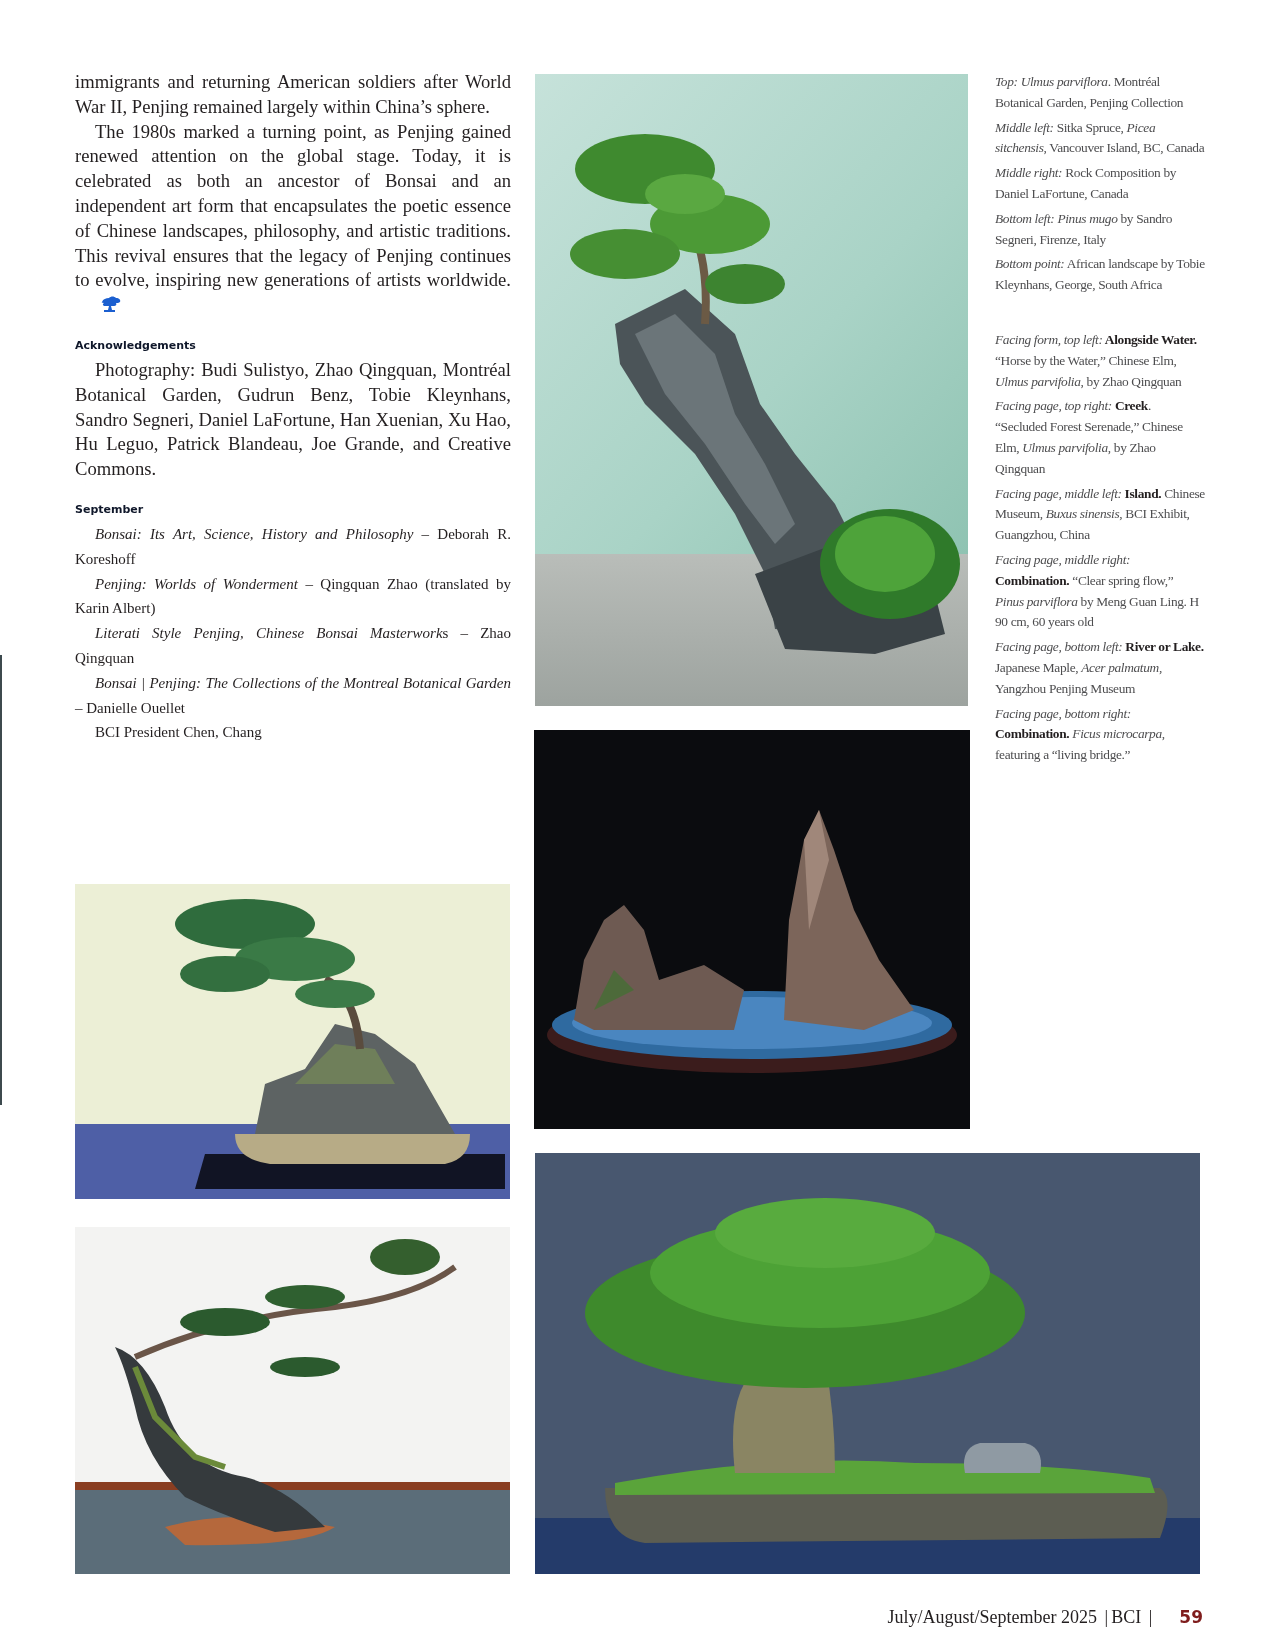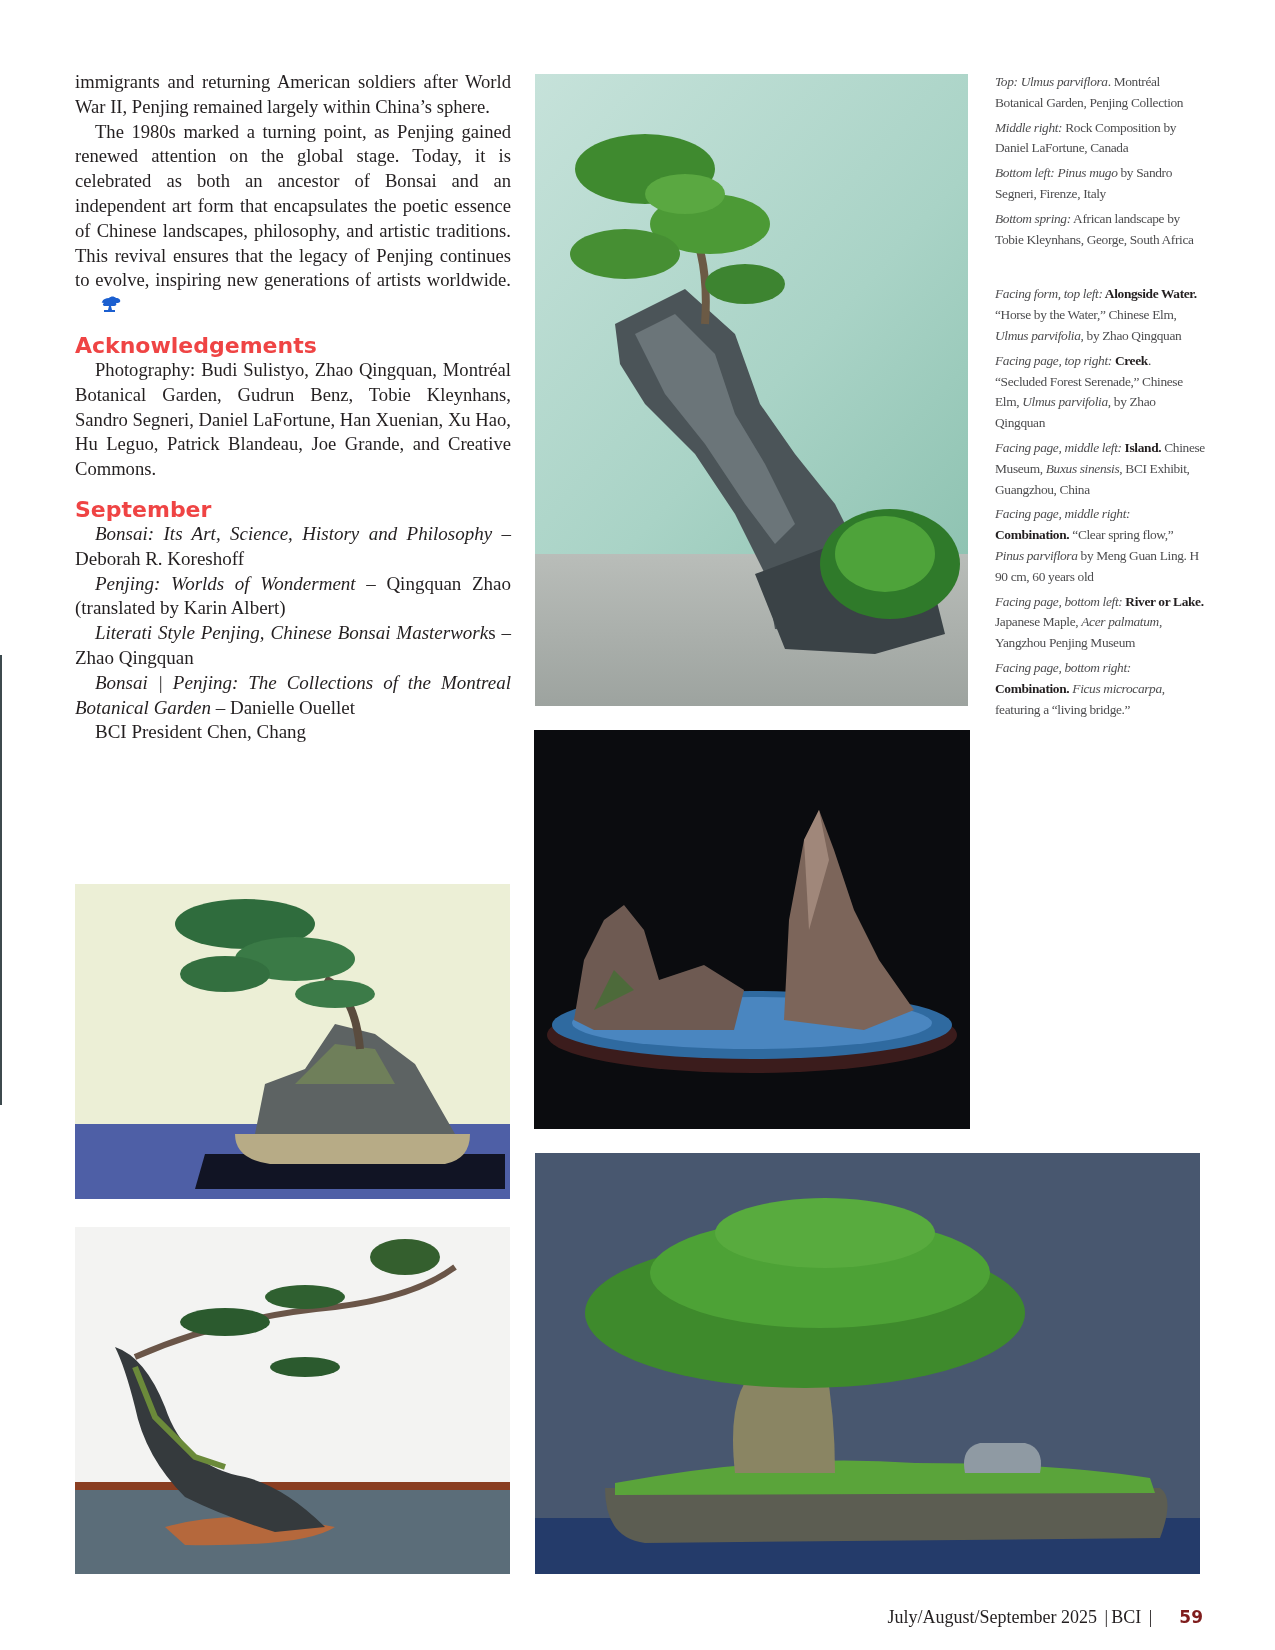--- a/index.html
+++ b/index.html
@@ -10,23 +10,23 @@
   }
   .bleed-line { position: absolute; left: 0; top: 655px; width: 2px; height: 450px; background: #3d4a4e; }
   .col-left { position: absolute; left: 75px; top: 70px; width: 436px; }
   .body-text p {
     margin: 0; font-size: 18.6px; line-height: 24.8px; text-align: justify;
   }
   .body-text p.indent { text-indent: 20px; }
   .tree-icon { display: inline-block; width: 22px; height: 20px; vertical-align: -3px; margin-left: 4px; }
   .section-head {
     font-family: "DejaVu Sans", "Liberation Sans", sans-serif; font-weight: bold;
-    color: #ef4444; font-size: 22px; line-height: 22px; margin-top: 17px; margin-bottom: 1px;
+    color: #0f172a; font-size: 11px; line-height: 22px; margin-top: 17px; margin-bottom: 1px;
   }
-  .ref-list p { margin: 0; font-size: 19px; line-height: 24.8px; text-align: justify; }
+  .ref-list p { margin: 0; font-size: 15px; line-height: 24.8px; text-align: justify; }
   .ref-list p.ref { text-indent: 20px; }
   .ref-list i { font-style: italic; }
 
   .photo { position: absolute; overflow: hidden; }
   .photo svg { display: block; width: 100%; height: 100%; }
   .photo-top { left: 535px; top: 74px; width: 433px; height: 632px; }
   .photo-mid-left { left: 75px; top: 884px; width: 435px; height: 315px; }
   .photo-mid-right { left: 534px; top: 730px; width: 436px; height: 399px; }
   .photo-bot-left { left: 75px; top: 1227px; width: 435px; height: 347px; }
   .photo-bot-right { left: 535px; top: 1153px; width: 665px; height: 421px; }
@@ -162,23 +162,24 @@
     <path d="M200 320 Q190 230 230 210 L290 210 Q300 260 300 320 Z" fill="#8a8563"></path>
     <ellipse cx="270" cy="160" rx="220" ry="75" fill="#3e8a2c"></ellipse>
     <ellipse cx="285" cy="120" rx="170" ry="55" fill="#4da236"></ellipse>
     <ellipse cx="290" cy="80" rx="110" ry="35" fill="#58ab3e"></ellipse>
     <path d="M430 320 Q425 295 445 290 L490 290 Q510 295 505 320 Z" fill="#8f9aa3"></path>
   </svg>
 </div>
 
 <div class="captions">
   <p class="cap"><i>Top:</i> <i>Ulmus parviflora</i><span>. Montréal Botanical Garden, Penjing Collection</span></p>
+  <p class="cap"><i>Middle left:</i><span> Sitka Spruce, </span><i>Picea sitchensis</i><span>, Vancouver Island, BC, Canada</span></p>
   <p class="cap"><i>Middle right:</i><span> Rock Composition by Daniel LaFortune, Canada</span></p>
   <p class="cap"><i>Bottom left:</i><span> </span><i>Pinus mugo</i><span> by Sandro Segneri, Firenze, Italy</span></p>
-  <p class="cap"><i>Bottom spring:</i><span> African landscape by Tobie Kleynhans, George, South Africa</span></p>
+  <p class="cap"><i>Bottom point:</i><span> African landscape by Tobie Kleynhans, George, South Africa</span></p>
 
   <div class="gap"></div>
 
   <p class="cap"><i>Facing form, top left:</i><b> Alongside Water.</b><span> “Horse by the Water,” Chinese Elm, </span><i>Ulmus parvifolia</i><span>, by Zhao Qingquan</span></p>
   <p class="cap"><i>Facing page, top right:</i><b> Creek</b><span>. “Secluded Forest Serenade,” Chinese Elm, </span><i>Ulmus parvifolia</i><span>, by Zhao Qingquan</span></p>
   <p class="cap"><i>Facing page, middle left:</i><b> Island.</b><span> Chinese Museum, </span><i>Buxus sinensis</i><span>, BCI Exhibit, Guangzhou, China</span></p>
   <p class="cap"><i>Facing page, middle right:</i><b> Combination.</b><span> “Clear spring flow,” </span><i>Pinus parviflora</i><span> by Meng Guan Ling. H 90 cm, 60 years old</span></p>
   <p class="cap"><i>Facing page, bottom left:</i><b> River or Lake.</b><span> Japanese Maple, </span><i>Acer palmatum</i><span>, Yangzhou Penjing Museum</span></p>
   <p class="cap"><i>Facing page, bottom right:</i><b> Combination.</b><span> </span><i>Ficus microcarpa</i><span>, featuring a “living bridge.”</span></p>
 </div>

